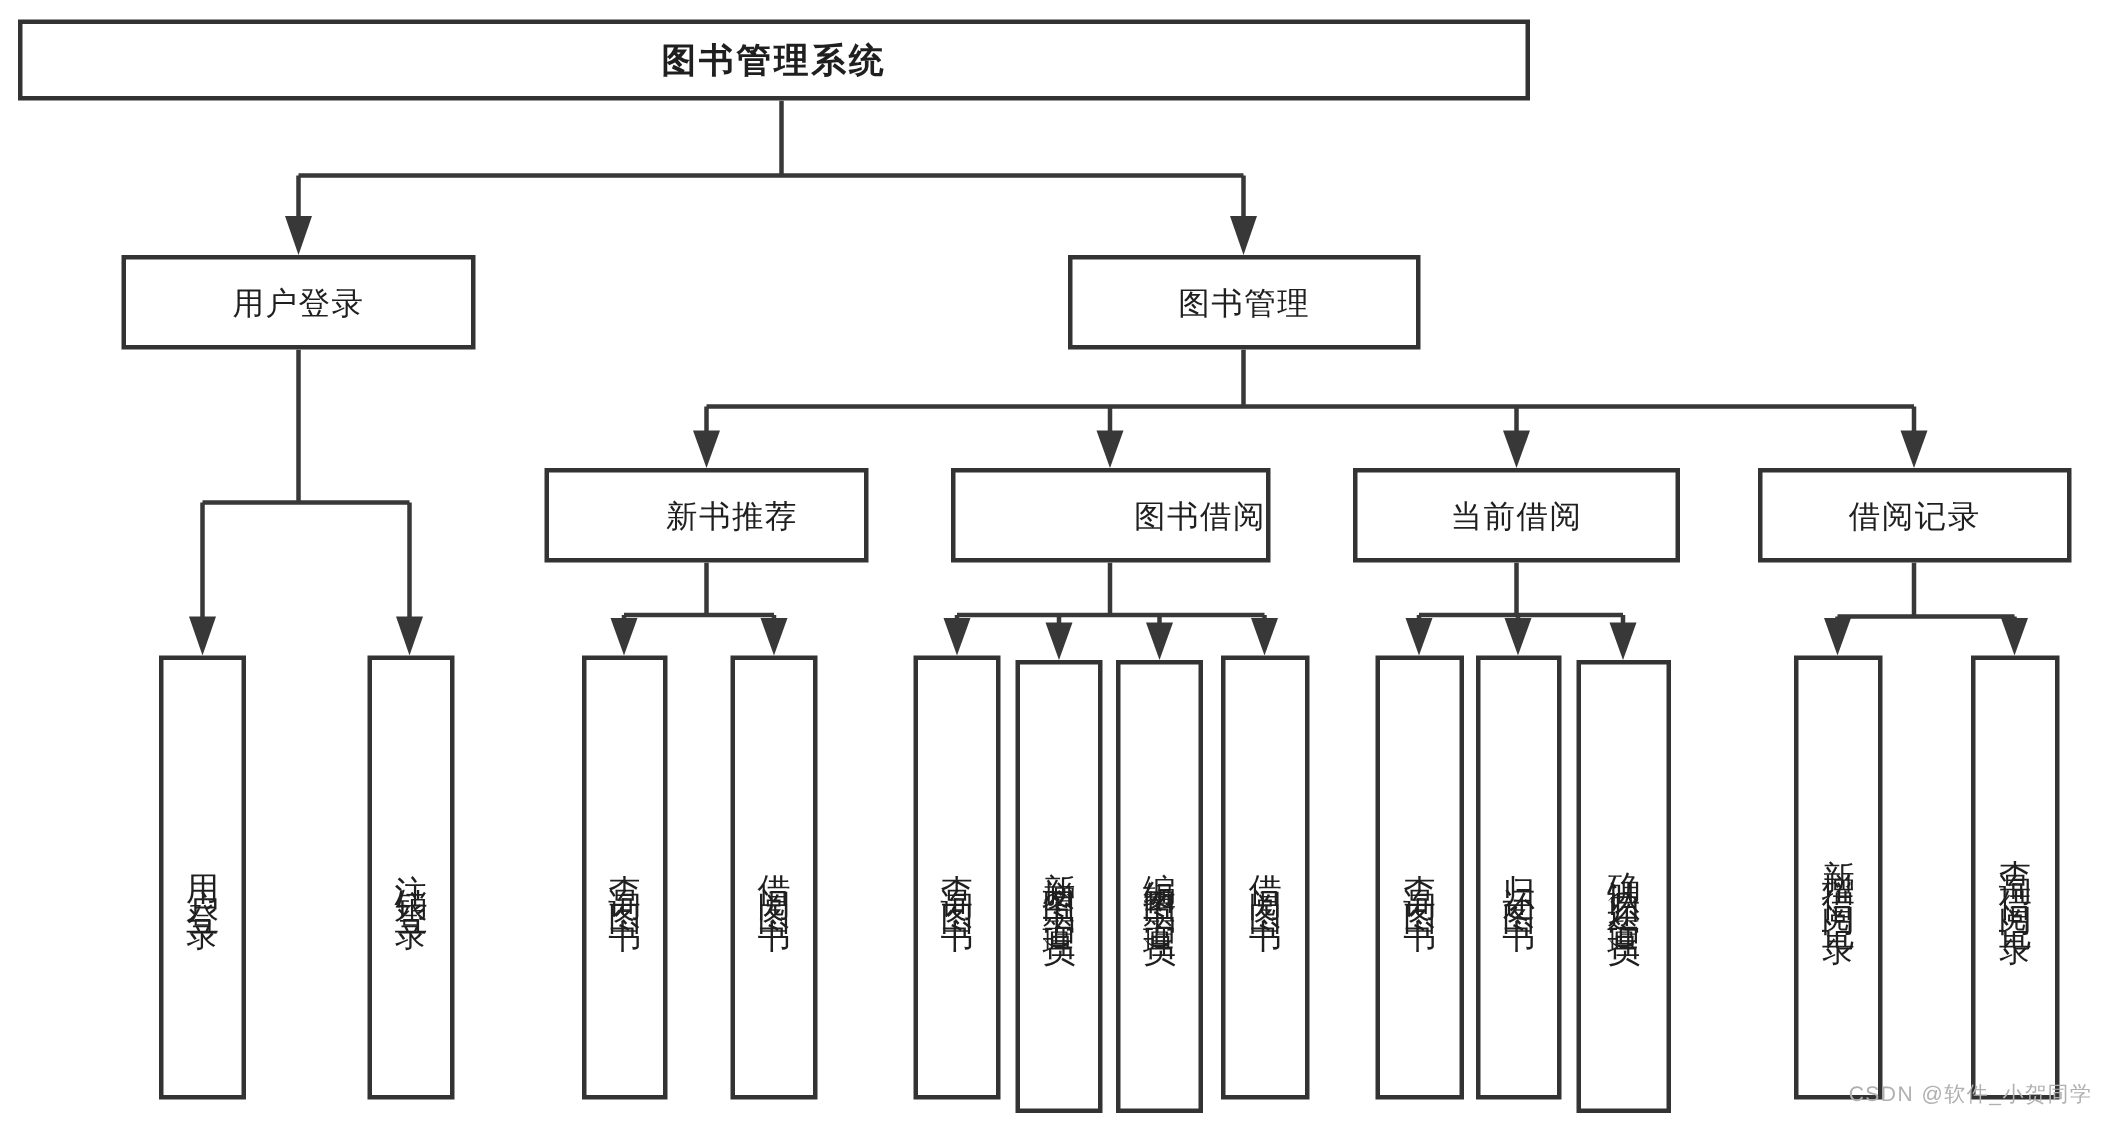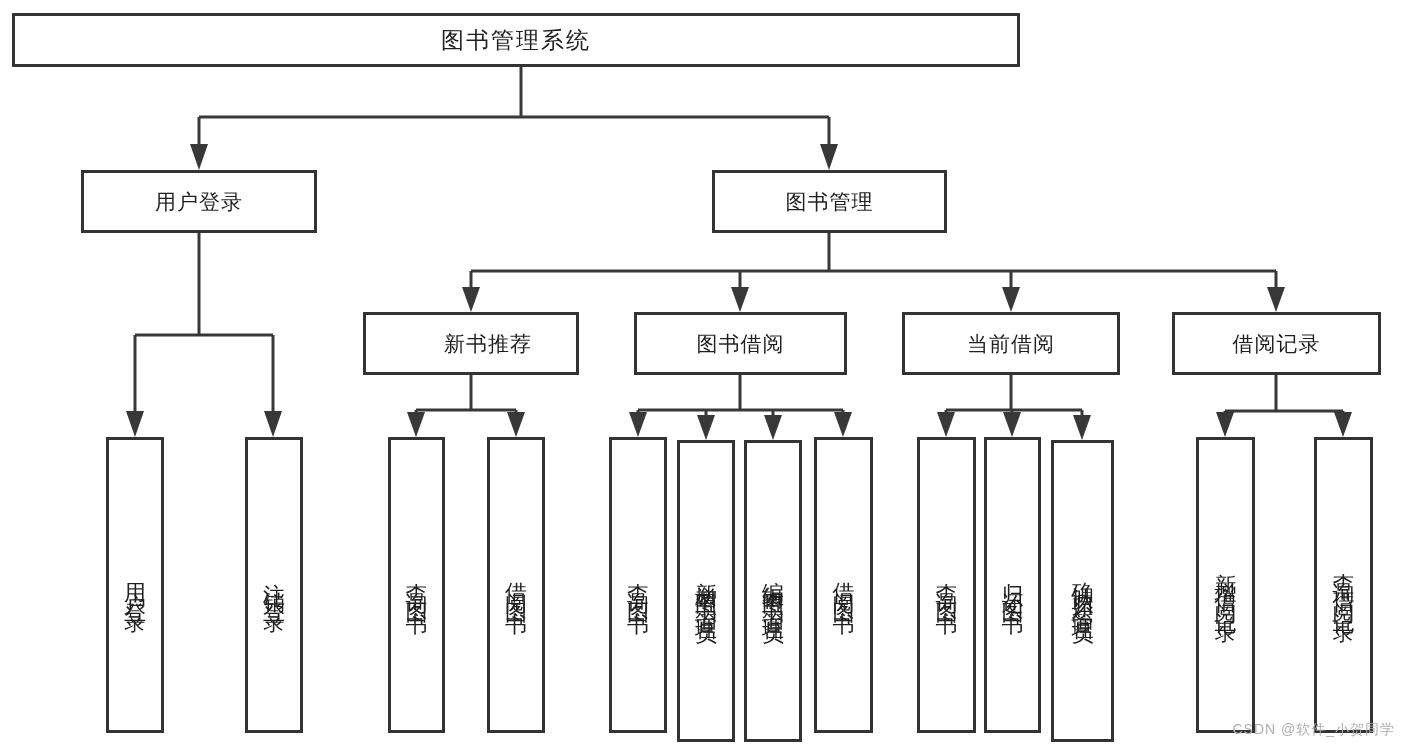--- a/index.html
+++ b/index.html
@@ -46,20 +46,21 @@
   }
   .node .lbl {
     color: var(--text);
     font-size: 21px;
     letter-spacing: 1px;
     white-space: nowrap;
   }
   .node.title .lbl {
     font-size: 23px;
     letter-spacing: 2px;
+    font-weight: bold;
   }
   .vnode {
     position: absolute;
     background: #fff;
     border: 3px solid var(--box_border);
     display: flex;
     align-items: center;
     justify-content: center;
   }
   .vnode .vlbl {
@@ -146,21 +147,21 @@
   <div class="node" style="left:81px; top:170px; width:236px; height:63px;">
     <span class="lbl">用户登录</span>
   </div>
   <div class="node" style="left:712px; top:170px; width:235px; height:63px;">
     <span class="lbl">图书管理</span>
   </div>
 
   <div class="node" style="left:363px; top:312px; width:216px; height:63px;padding-left:34px;">
     <span class="lbl">新书推荐</span>
   </div>
-  <div class="node" style="left:634px; top:312px; width:213px; height:63px;">
+  <div class="node" style="left:634px; top:312px; width:213px; height:63px;justify-content:flex-end;">
     <span class="lbl">图书借阅</span>
   </div>
   <div class="node" style="left:902px; top:312px; width:218px; height:63px;">
     <span class="lbl">当前借阅</span>
   </div>
   <div class="node" style="left:1172px; top:312px; width:209px; height:63px;">
     <span class="lbl">借阅记录</span>
   </div>
 
   <div class="vnode" style="left:106px; top:437px; width:58px; height:296px;">

